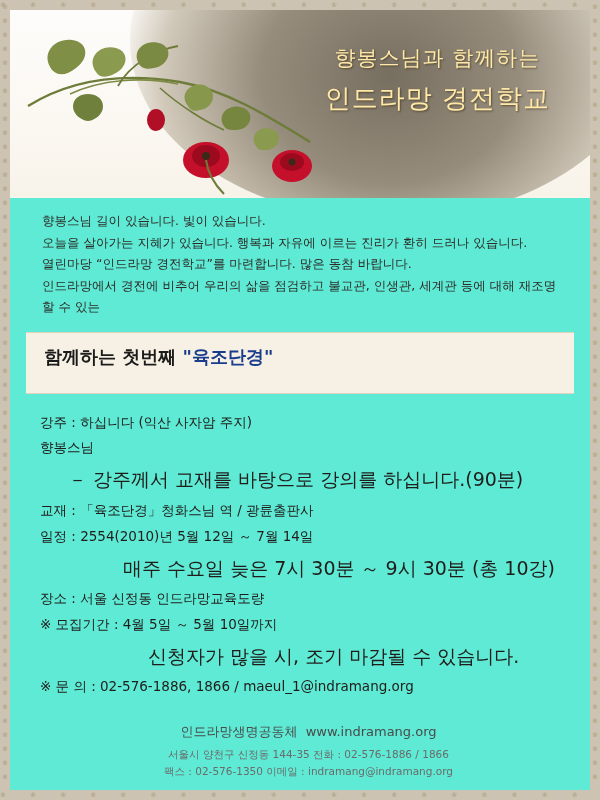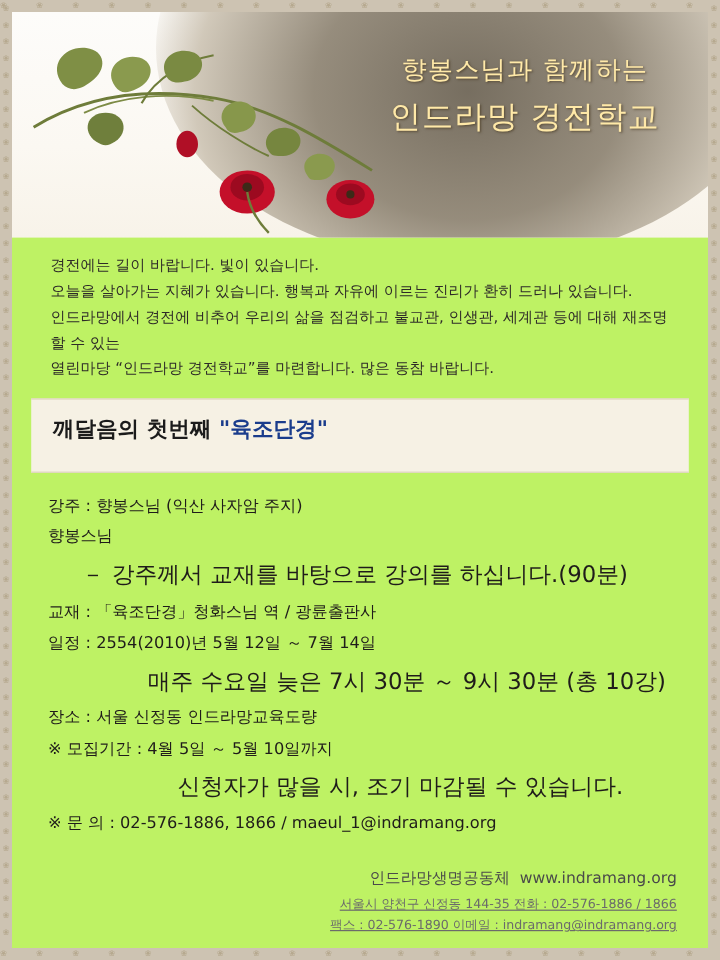--- a/index.html
+++ b/index.html
@@ -64,21 +64,21 @@
     word-break: break-all;
   }
   .pat-left { left: 0; }
   .pat-right { right: 0; }
 
   
   .page {
     position: absolute;
     left: 10px; top: 10px;
     width: 580px; height: 780px;
-    background: #bef264;
+    background: #5eead4;
     overflow: hidden;
   }
 
   
   .header {
     position: relative;
     height: 188px;
     background: linear-gradient(to bottom, #fdfcfa 0%, #fbf8f2 60%, #f8f3e9 100%);
     overflow: hidden;
   }
@@ -161,34 +161,33 @@
   .details .ind1 { padding-left: 28px; }
   .details .ind2 { padding-left: 78px; text-align: center; }
   .details .ind3 { padding-left: 108px; }
   .details .sub { font-size: 19px; }
 
   
   .footer {
     position: absolute;
     left: 14px; right: 0;
     bottom: 10px;
-    text-align: right;
+    text-align: center;
     padding-right: 26px;
     margin-left: 29px;
   }
   .footer-main {
     font-size: 13px;
     color: #4a4a4a;
     margin-bottom: 5px;
   }
   .footer-sub {
     font-size: 10.5px;
     color: #6b6b6b;
     line-height: 1.6;
-    text-decoration: underline;
   }
 </style>
 </head>
 <body>
 
 <div class="poster">
 
   <div class="frame-outer"></div>
 
   <div class="frame-pattern">
@@ -225,47 +224,47 @@
         <path d="M196 150 C 198 164, 206 176, 214 184" stroke="#6e7c3a" stroke-width="2" fill="none"></path>
       </svg>
 
       <div class="title-block">
         <div class="title-line1">향봉스님과 함께하는</div>
         <div class="title-line2">인드라망 경전학교</div>
       </div>
     </div>
 
     <div class="intro">
-      <div>경전에는 길이 바랍니다. 빛이 있습니다.</div>
+      <div>향봉스님 길이 있습니다. 빛이 있습니다.</div>
       <div>오늘을 살아가는 지혜가 있습니다. 행복과 자유에 이르는 진리가 환히 드러나 있습니다.</div>
+      <div>열린마당 “인드라망 경전학교”를 마련합니다.  많은 동참 바랍니다.</div>
       <div>인드라망에서 경전에 비추어 우리의 삶을 점검하고 불교관, 인생관, 세계관 등에 대해 재조명 할 수 있는</div>
-      <div>열린마당 “인드라망 경전학교”를 마련합니다.  많은 동참 바랍니다.</div>
     </div>
 
     <div class="hl-box">
       <div class="hl-head">
-        <span>깨달음의 첫번째 </span><span class="em">"육조단경"</span>
+        <span>함께하는 첫번째 </span><span class="em">"육조단경"</span>
       </div>
     </div>
 
     <div class="details">
-      <div>강주 :  향봉스님 (익산 사자암 주지)</div>
+      <div>강주 :  하십니다 (익산 사자암 주지)</div>
       <div>향봉스님</div>
       <div class="ind1 sub">－  강주께서 교재를 바탕으로 강의를 하십니다.(90분)</div>
       <div>교재 : 「육조단경」청화스님 역 / 광륜출판사</div>
       <div>일정 :  2554(2010)년 5월 12일 ～ 7월 14일</div>
       <div class="ind2 sub">매주 수요일 늦은 7시 30분 ～ 9시 30분 (총 10강)</div>
       <div>장소 :  서울 신정동 인드라망교육도량</div>
       <div>※  모집기간 : 4월 5일 ～ 5월 10일까지</div>
       <div class="ind3 sub">신청자가 많을 시, 조기 마감될 수 있습니다.</div>
       <div>※  문 의 :  02-576-1886, 1866 /  maeul_1@indramang.org</div>
     </div>
 
     <div class="footer">
       <div class="footer-main">
         <span>인드라망생명공동체</span>&nbsp;&nbsp;<span>www.indramang.org</span>
       </div>
       <div class="footer-sub">서울시 양천구 신정동 144-35   전화 : 02-576-1886 / 1866</div>
-      <div class="footer-sub">팩스 : 02-576-1890   이메일 : indramang@indramang.org</div>
+      <div class="footer-sub">팩스 : 02-576-1350   이메일 : indramang@indramang.org</div>
     </div>
 
   </div>
 </div>
 
 </body></html>

